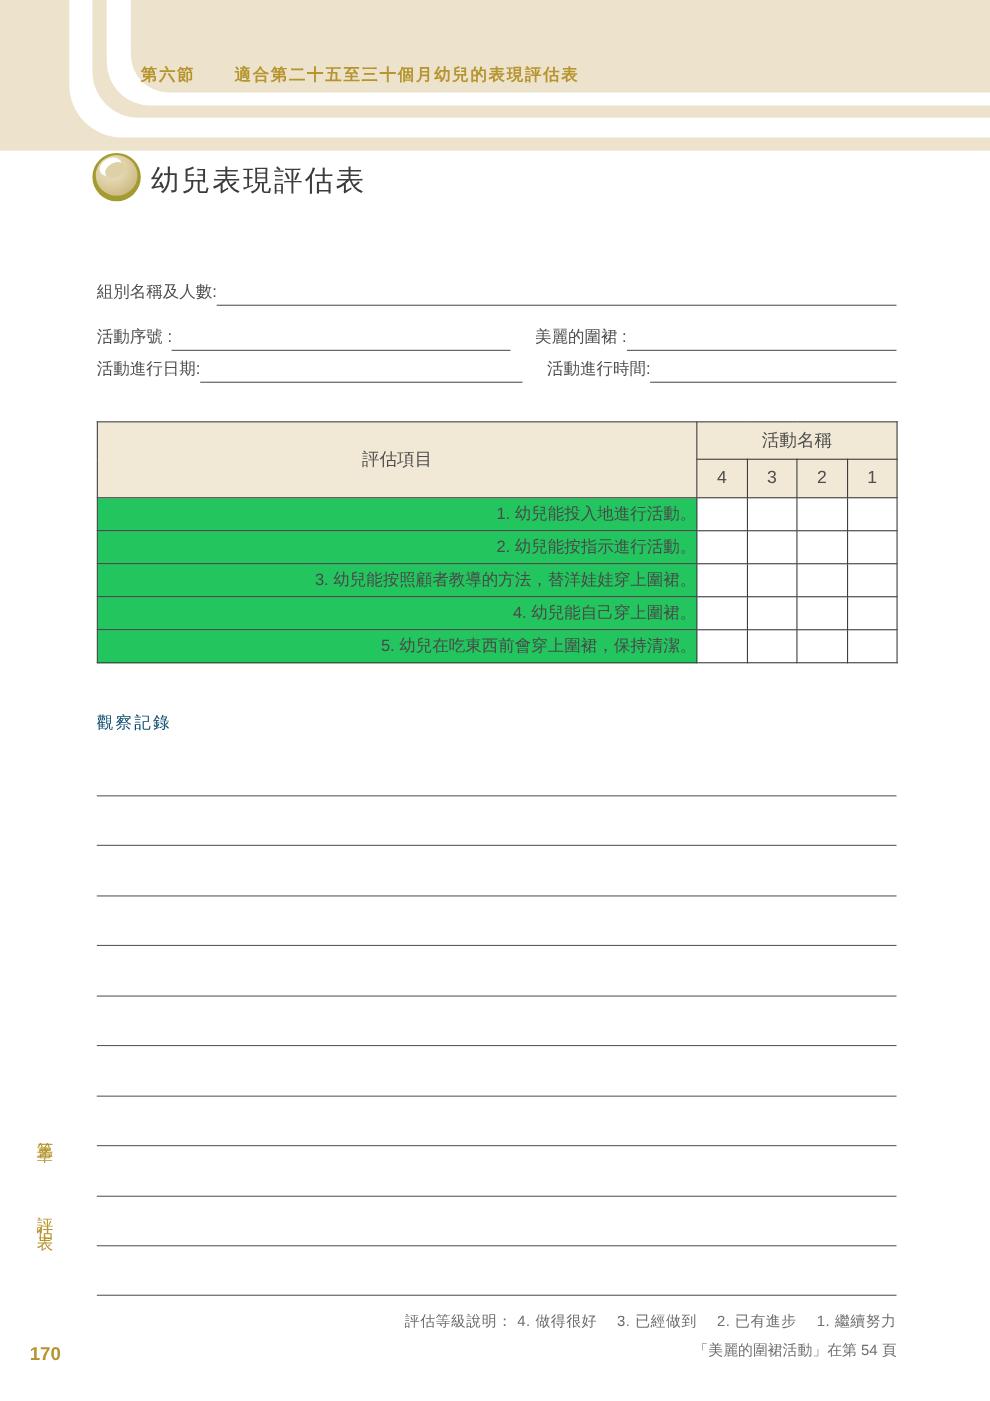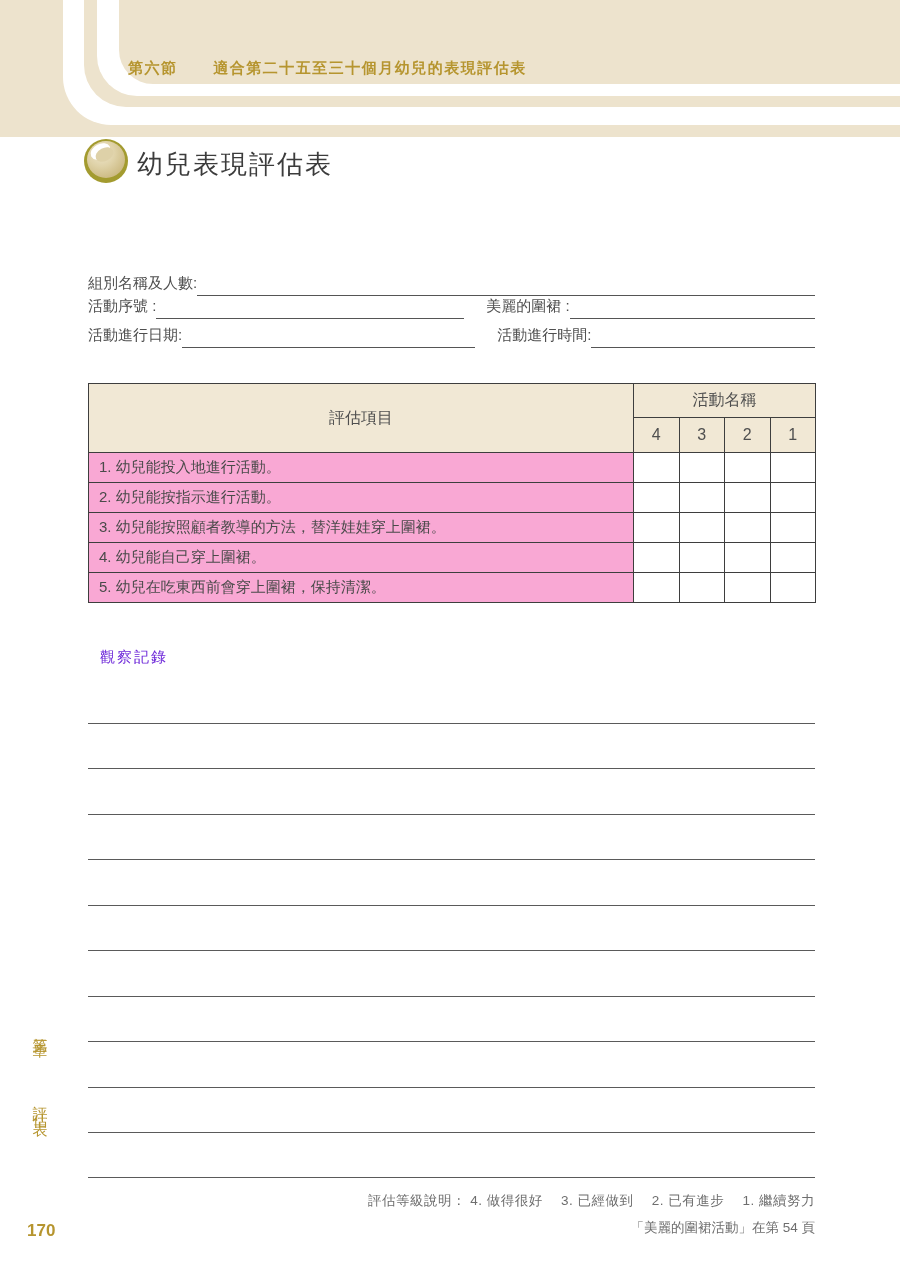--- a/index.html
+++ b/index.html
@@ -35,25 +35,25 @@
          padding-bottom:3px;height:20px;box-sizing:border-box;}
   .grow{flex:1 1 auto;}
 
   
   .eval-table{position:absolute;left:88px;top:383px;width:727px;border-collapse:collapse;
               table-layout:fixed;font-size:15px;color:#4a4a4a;}
   .eval-table th,.eval-table td{border:1.5px solid #3e3e3e;box-sizing:border-box;}
   .eval-table th{background:var(--c-tableHeaderBeige,#F1E8D5);font-weight:normal;font-size:16px;color:#4f4f4f;}
   .th-grade{height:34px;}
   .th-num{height:35px;}
-  .td-item{height:30px;padding:0 0 0 10px;text-align:left;background:#f9a8d4;}
+  .td-item{height:30px;padding:0 0 0 10px;text-align:right;background:#22c55e;}
   .td-grade{background:#fff;}
 
   
-  .obs-label{position:absolute;left:100px;top:648px;font-size:15px;color:#6d28d9;letter-spacing:2px;}
+  .obs-label{position:absolute;left:88px;top:648px;font-size:15px;color:#0c4a6e;letter-spacing:2px;}
   .obs-line{position:absolute;left:88px;right:85px;height:0;border-top:1.5px solid #5a5a5a;}
 
   
   .side-chapter{position:absolute;left:30px;top:1026px;writing-mode:vertical-rl;text-orientation:upright;
         font-size:15px;color:var(--c-gold,#B6952F);letter-spacing:2px;}
   .side-section{position:absolute;left:30px;top:1094px;writing-mode:vertical-rl;text-orientation:upright;
         font-size:15px;color:var(--c-gold,#B6952F);letter-spacing:8px;}
   .page-num{position:absolute;left:27px;top:1221px;font-size:17px;font-weight:bold;color:var(--c-gold,#B6952F);}
   .foot1{position:absolute;right:85px;top:1192px;font-size:13.5px;color:var(--c-footerGray,#6E6E6E);
          text-align:right;letter-spacing:0.5px;}
@@ -76,21 +76,21 @@
   </div>
 
   <div class="pearl">
     <div class="pearl-body"></div>
     <div class="pearl-hl"></div>
     <div class="pearl-hl2"></div>
   </div>
   <div class="doc-title">幼兒表現評估表</div>
 
 
-  <div class="frow" style="top:252px;margin-top:18px;">
+  <div class="frow" style="top:252px;">
     <span class="lbl">組別名稱及人數:</span>
     <span class="fline grow"></span>
   </div>
 
   <div class="frow" style="top:293px;">
     <span class="lbl">活動序號 :</span>
     <span class="fline" style="width:308px;"></span>
     <span style="width:22px;"></span>
     <span class="lbl">美麗的圍裙 :</span>
     <span class="fline grow"></span>

